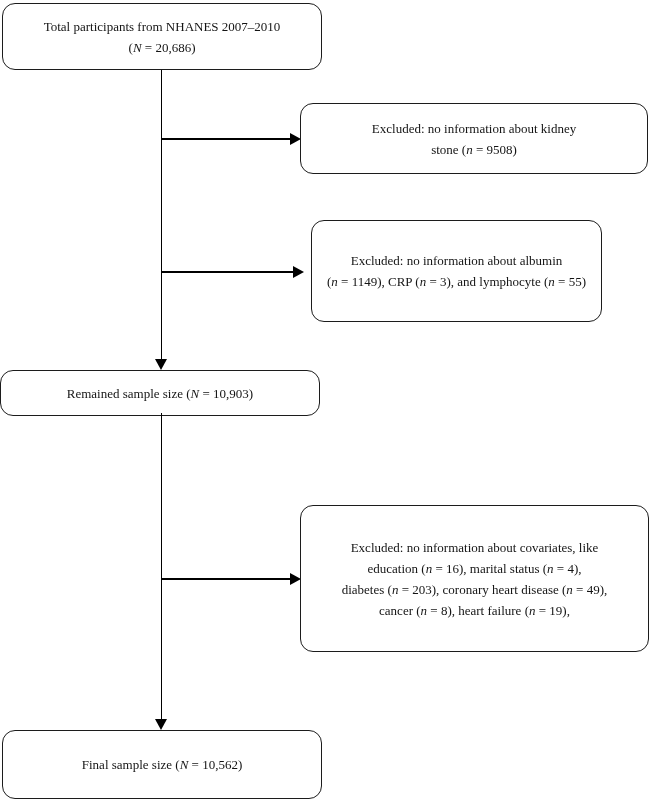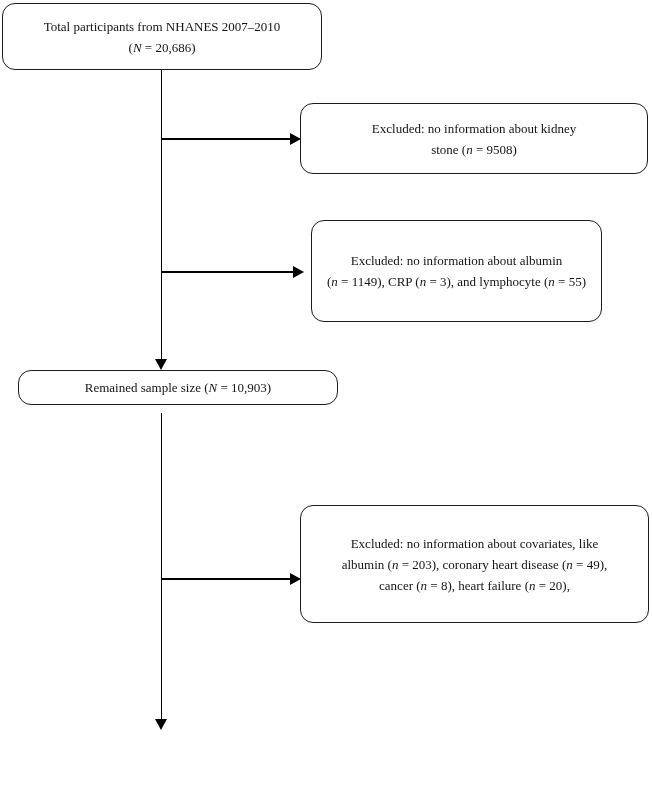--- a/index.html
+++ b/index.html
@@ -25,22 +25,22 @@
     align-items: center;
     justify-content: center;
     text-align: center;
   }
   .bline { white-space: nowrap; }
   .it { font-style: italic; }
 
   .b-total    { left: 2px;   top: 3px;   width: 320px; height: 67px; }
   .b-kidney   { left: 300px; top: 103px; width: 348px; height: 71px; }
   .b-labs     { left: 303px; top: 220px; width: 291px; height: 102px; margin-left: 8px; }
-  .b-remained { left: 18px;   top: 370px; width: 320px; height: 35px; text-align: center; }
-  .b-cov      { left: 300px; top: 505px; width: 349px; height: 118px; }
+  .b-remained { left: 0;   top: 370px; width: 320px; height: 46px; text-align: center; }
+  .b-cov      { left: 300px; top: 505px; width: 349px; height: 147px; }
   .b-final    { left: 2px;   top: 730px; width: 320px; height: 69px; }
 
   .cline { position: absolute; background: #000000; }
   .vl1 { left: 160.5px; top: 70px;  width: 1.5px; height: 289px; }
   .vl2 { left: 160.5px; top: 413px; width: 1.5px; height: 306px; }
   .hl1 { left: 161px; top: 138.25px; width: 131px; height: 1.5px; }
   .hl2 { left: 161px; top: 271.25px; width: 134px; height: 1.5px; }
   .hl3 { left: 161px; top: 578.25px; width: 131px; height: 1.5px; }
 
   .ah { position: absolute; width: 0; height: 0; }
@@ -103,21 +103,29 @@
   <div class="ah ah-down ah-d2"></div>
 
   <div class="cline hl3"></div>
   <div class="ah ah-right ah-r3"></div>
 
   <div class="box b-cov">
     <div class="bline">
       <span>Excluded: no information about covariates, like</span>
     </div>
     <div class="bline">
-      <span>albumin (</span><span class="it">n</span><span> = 203), coronary heart disease (</span><span class="it">n</span><span> = 49),</span>
+      <span>education (</span><span class="it">n</span><span> = 16), marital status (</span><span class="it">n</span><span> = 4),</span>
     </div>
     <div class="bline">
-      <span>cancer (</span><span class="it">n</span><span> = 8), heart failure (</span><span class="it">n</span><span> = 20),</span>
+      <span>diabetes (</span><span class="it">n</span><span> = 203), coronary heart disease (</span><span class="it">n</span><span> = 49),</span>
+    </div>
+    <div class="bline">
+      <span>cancer (</span><span class="it">n</span><span> = 8), heart failure (</span><span class="it">n</span><span> = 19),</span>
     </div>
   </div>
 
+  <div class="box b-final">
+    <div class="bline">
+      <span>Final sample size (</span><span class="it">N</span><span> = 10,562)</span>
+    </div>
+  </div>
 
 </div>
 
 </body></html>

